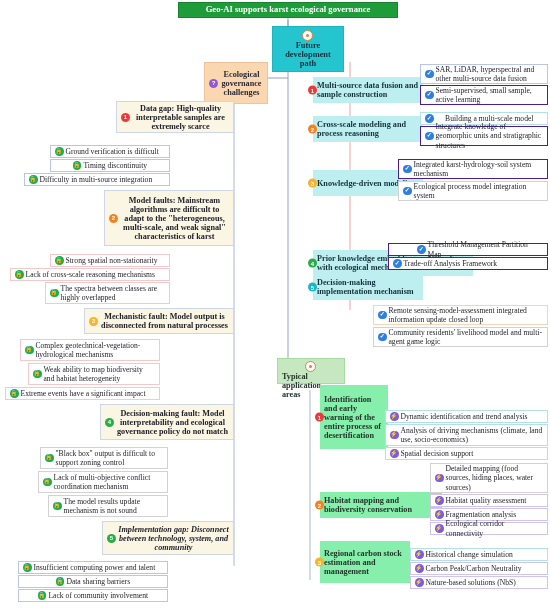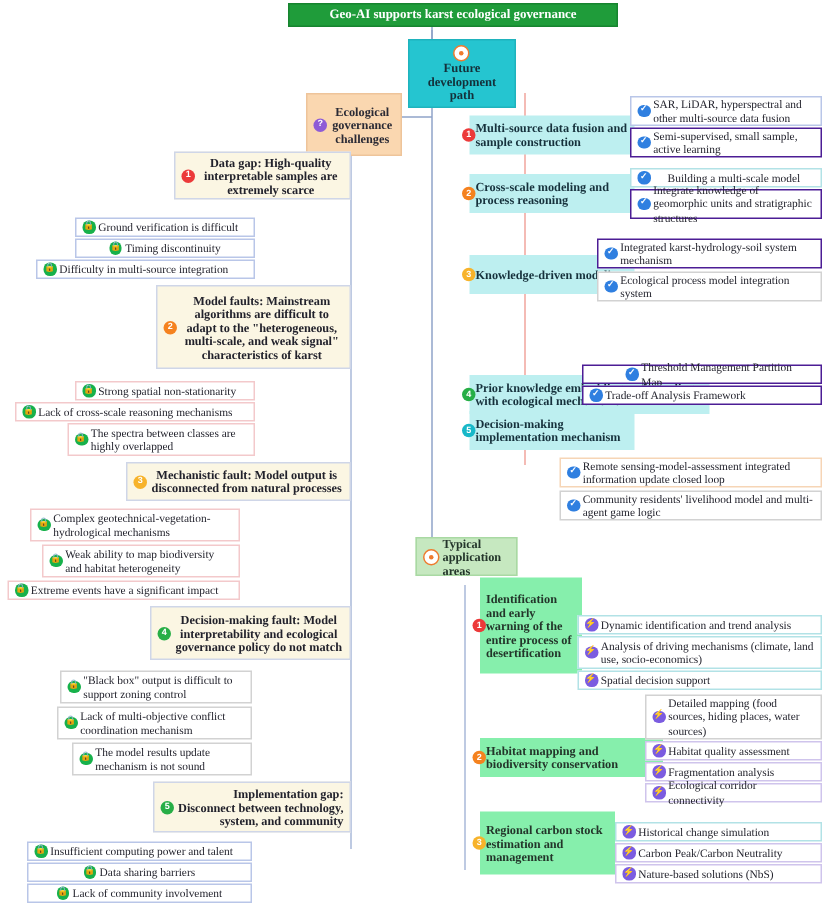--- a/index.html
+++ b/index.html
@@ -107,21 +107,21 @@
     <path d="M234,90 L234,566" stroke="#a9b8d8" stroke-width="1" fill="none"></path>
     <path d="M234,118 L234,118" stroke="#a9b8d8" stroke-width="1" fill="none"></path>
 
     <path d="M350,62 L350,310" stroke="#f0a59d" stroke-width="1" fill="none"></path>
 
     <path d="M288,90 L288,372" stroke="#8fa3c8" stroke-width="1" fill="none"></path>
     <path d="M288,372 L296,372" stroke="#8fa3c8" stroke-width="1" fill="none"></path>
     <path d="M310,390 L310,580" stroke="#a9b8d8" stroke-width="1" fill="none"></path>
   </svg>
 
-  <div class="node root" style="left:192px;top:2px;width:220px;height:16px;">
+  <div class="node root" style="left:178px;top:2px;width:220px;height:16px;">
     <span class="txt">Geo-AI supports karst ecological governance</span>
   </div>
 
   <div class="node b-future pad center" style="left:272px;top:26px;width:72px;height:46px;">
     <div class="wrap" style="justify-content:center;flex-direction:column;">
       <span class="icon-ring" style="margin-right:2px;">
           <i></i>
         </span>
       <span class="leaftext" style="text-align:center;">Future development path</span>
     </div>
@@ -306,42 +306,42 @@
   </div>
   <div class="node l3 bd-gray pad" style="left:38px;top:471px;width:130px;height:22px;">
     <div class="wrap">
         <span class="chk chk-greenlock">🔒</span>
     <span class="leaftext">Lack of multi-objective conflict coordination mechanism</span>
       </div>
   </div>
 
   <div class="node l2-cream pad center" style="left:102px;top:521px;width:132px;height:34px;">
     <span class="badge bg-green inline">5</span>
-    <span class="leaftext" style="text-align:right;">Implementation gap: Disconnect between technology, system, and community</span>
+    <span class="leaftext" style="text-align:center;font-style:italic;">Implementation gap: Disconnect between technology, system, and community</span>
   </div>
   <div class="node l3 bd-blue pad" style="left:18px;top:561px;width:150px;height:13px;">
     <div class="wrap">
         <span class="chk chk-greenlock">🔒</span>
     <span class="leaftext">Insufficient computing power and talent</span>
       </div>
   </div>
   <div class="node l3 bd-blue pad" style="left:18px;top:575px;width:150px;height:13px;">
     <div class="wrap" style="justify-content:center;">
         <span class="chk chk-greenlock">🔒</span>
     <span class="leaftext" style="flex:0 0 auto;">Data sharing barriers</span>
       </div>
   </div>
   <div class="node l3 bd-blue pad" style="left:18px;top:589px;width:150px;height:13px;">
     <div class="wrap" style="justify-content:center;">
         <span class="chk chk-greenlock">🔒</span>
     <span class="leaftext" style="flex:0 0 auto;">Lack of community involvement</span>
       </div>
   </div>
 
-  <div class="node b-app pad" style="left:277px;top:358px;width:68px;height:26px;">
+  <div class="node b-app pad" style="left:277px;top:358px;width:68px;height:26px;flex-direction:column;">
     <span class="icon-ring" style="margin-right:2px;">
         <i></i>
       </span>
     <span class="leaftext">Typical application areas</span>
   </div>
 
   <div class="node l2-green pad" style="left:320px;top:385px;width:68px;height:64px;">
     <span class="badge bg-red outside">1</span>
     <span class="leaftext">Identification and early warning of the entire process of desertification</span>
   </div>

